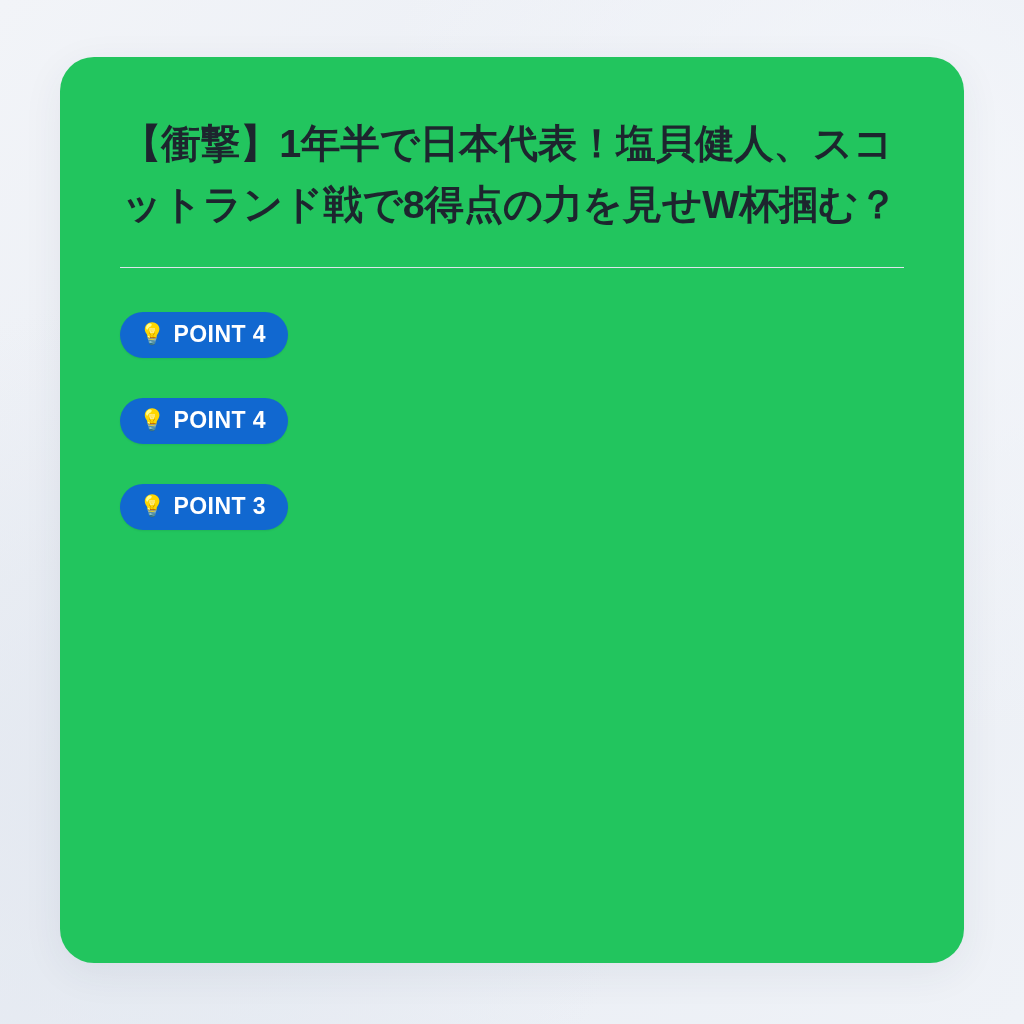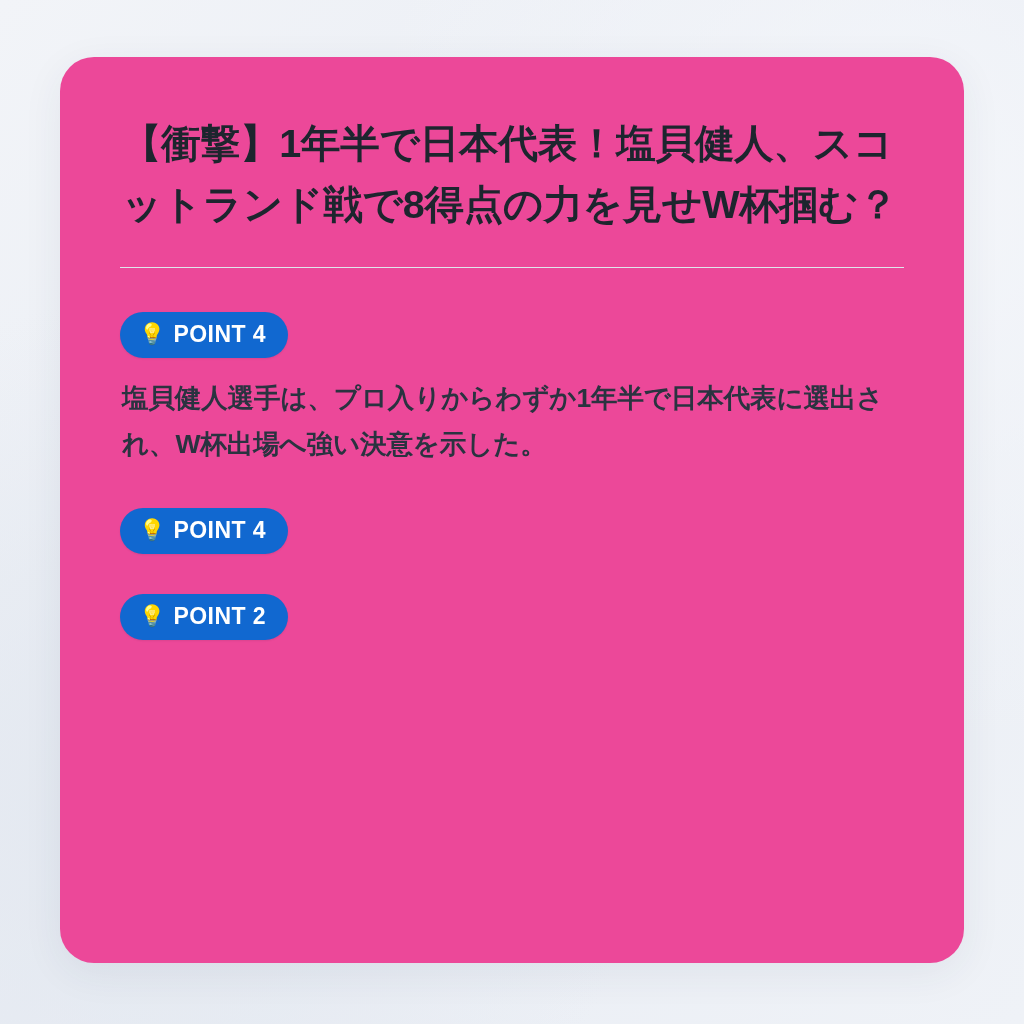--- a/index.html
+++ b/index.html
@@ -21,21 +21,21 @@
       radial-gradient(circle at 14% 78%, #e3e8f0 0%, rgba(227,232,240,0) 42%),
       radial-gradient(circle at 88% 20%, #f4f6fa 0%, rgba(244,246,250,0) 45%),
       linear-gradient(135deg, #f2f4f8 0%, #e9edf4 50%, #eff2f7 100%);
   }
   .card {
     position: absolute;
     left: 60px;
     top: 57px;
     width: 904px;
     height: 906px;
-    background: #ec4899;
+    background: #22c55e;
     border-radius: 34px;
     box-shadow: 0 10px 40px rgba(40, 60, 90, 0.07);
     box-sizing: border-box;
     padding: 56px 60px 0 60px;
   }
   .title {
     font-size: 39.5px;
     font-weight: 700;
     line-height: 1.55;
     color: #1d252e;
@@ -100,31 +100,30 @@
 
   <div class="divider"></div>
 
   <div class="points">
 
     <div class="point-block">
       <div class="badge">
         <span class="bulb">💡</span>
         <span>POINT 4</span>
       </div>
-      <p class="point-text">塩貝健人選手は、プロ入りからわずか1年半で日本代表に選出され、W杯出場へ強い決意を示した。</p>
     </div>
 
     <div class="point-block">
       <div class="badge">
         <span class="bulb">💡</span>
         <span>POINT 4</span>
       </div>
     </div>
 
     <div class="point-block">
       <div class="badge">
         <span class="bulb">💡</span>
-        <span>POINT 2</span>
+        <span>POINT 3</span>
       </div>
     </div>
 
   </div>
 </div>
 
 </body></html>

